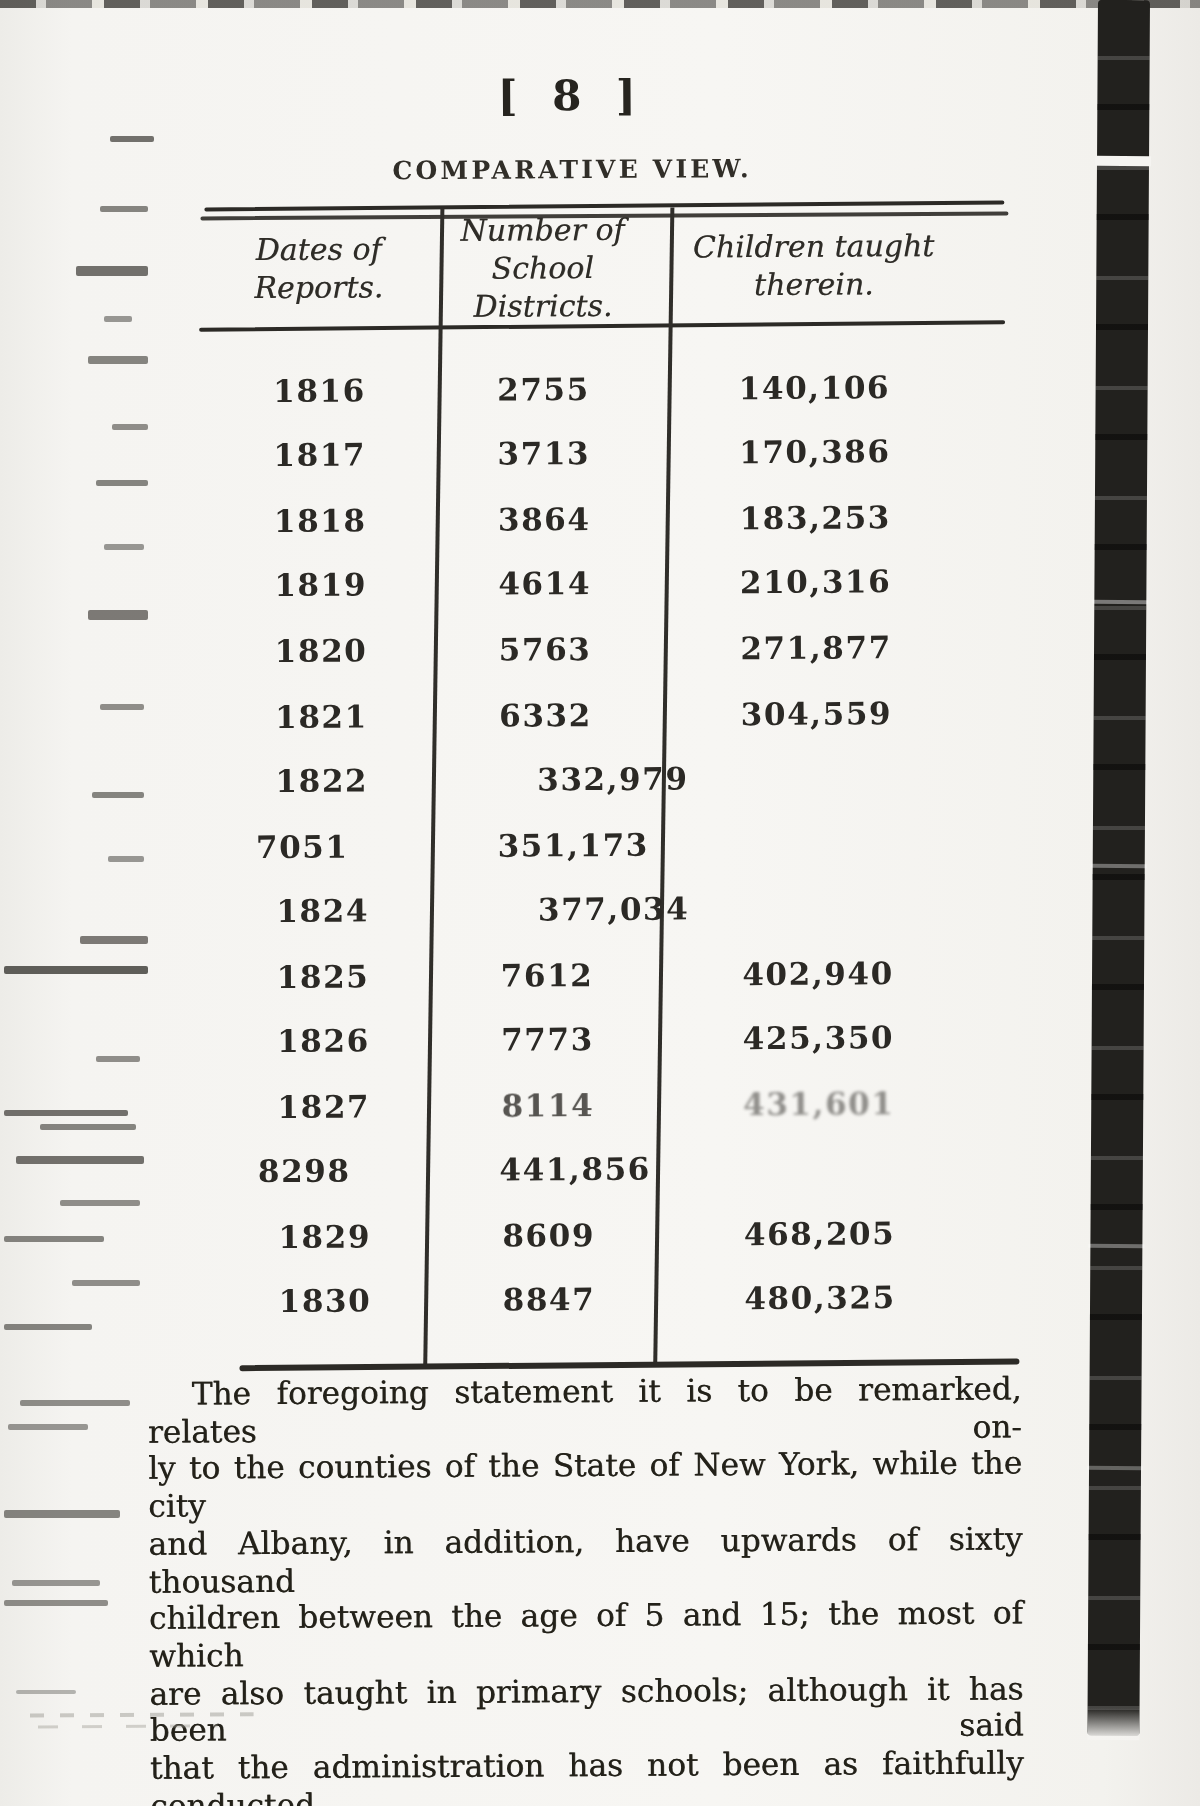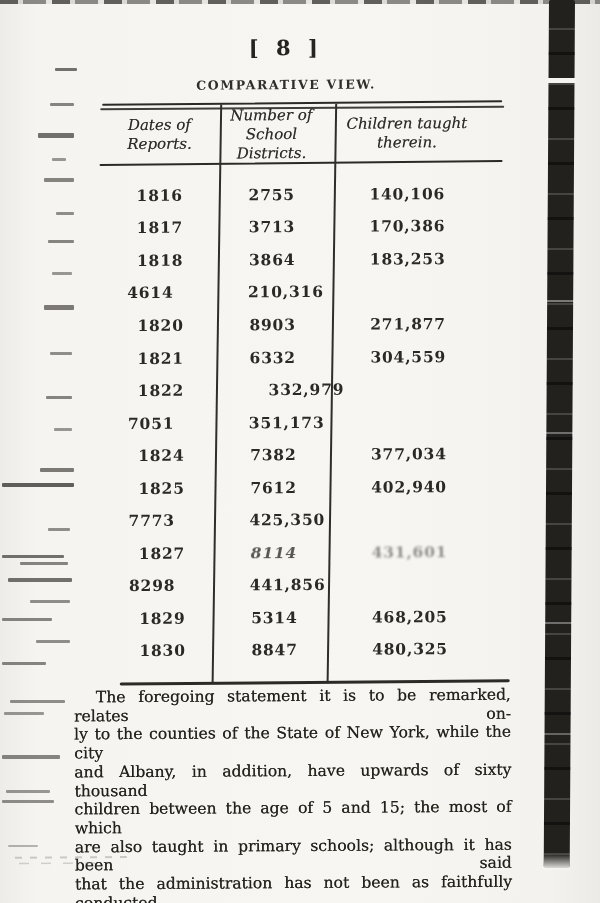--- a/index.html
+++ b/index.html
@@ -62,21 +62,21 @@
     font-style:italic;font-size:15px;line-height:19px;text-align:center;
     white-space:pre-line;color:#2e2c27;text-shadow:.2px 0 rgba(46,44,39,.6);
   }
   .tbody{position:absolute;top:78px;left:0;width:100%;}
   .trow{display:flex;height:32.55px;align-items:center;}
   .cell{
     text-align:center;font-size:15.5px;font-weight:bold;letter-spacing:.8px;
     color:#2b2925;
   }
   .c1{width:122px;} .c2{width:102px;} .c3{width:169px;}
-  .dim{opacity:.78;filter:blur(.3px);font-style:italic;}
+  .dim{opacity:.78;filter:blur(.3px);}
   .dim2{opacity:.5;filter:blur(.8px);}
   
   .paras{position:absolute;left:72px;top:687px;width:437px;
          font-size:15.6px;line-height:18.7px;color:#232119;}
   .para{margin:0;text-shadow:.25px 0 rgba(35,33,25,.75);}
   .pline{text-align:justify;text-align-last:justify;}
   .pline.first{text-indent:22px;}
   .bottom-smudge{
     position:absolute;left:12px;top:855px;width:112px;height:8px;opacity:.4;
     background:
@@ -158,67 +158,68 @@
             <div class="cell c1">1817</div>
             <div class="cell c2">3713</div>
             <div class="cell c3">170,386</div>
           </div>
           <div class="trow">
             <div class="cell c1">1818</div>
             <div class="cell c2">3864</div>
             <div class="cell c3">183,253</div>
           </div>
           <div class="trow">
+            <div class="cell c1">1819</div>
             <div class="cell c2">4614</div>
             <div class="cell c3">210,316</div>
           </div>
           <div class="trow">
             <div class="cell c1">1820</div>
-            <div class="cell c2">8903</div>
+            <div class="cell c2">5763</div>
             <div class="cell c3">271,877</div>
           </div>
           <div class="trow">
             <div class="cell c1">1821</div>
             <div class="cell c2">6332</div>
             <div class="cell c3">304,559</div>
           </div>
           <div class="trow">
             <div class="cell c1">1822</div>
             <div class="cell c3">332,979</div>
           </div>
           <div class="trow">
             <div class="cell c2">7051</div>
             <div class="cell c3">351,173</div>
           </div>
           <div class="trow">
             <div class="cell c1">1824</div>
-            <div class="cell c2">7382</div>
             <div class="cell c3">377,034</div>
           </div>
           <div class="trow">
             <div class="cell c1">1825</div>
             <div class="cell c2">7612</div>
             <div class="cell c3">402,940</div>
           </div>
           <div class="trow">
+            <div class="cell c1">1826</div>
             <div class="cell c2">7773</div>
             <div class="cell c3">425,350</div>
           </div>
           <div class="trow">
             <div class="cell c1">1827</div>
             <div class="cell c2 dim">8114</div>
             <div class="cell c3 dim2">431,601</div>
           </div>
           <div class="trow">
             <div class="cell c2">8298</div>
             <div class="cell c3">441,856</div>
           </div>
           <div class="trow">
             <div class="cell c1">1829</div>
-            <div class="cell c2">5314</div>
+            <div class="cell c2">8609</div>
             <div class="cell c3">468,205</div>
           </div>
           <div class="trow">
             <div class="cell c1">1830</div>
             <div class="cell c2">8847</div>
             <div class="cell c3">480,325</div>
           </div>
         </div>
       <div class="hrule rule-bottom"></div>
     </div>

